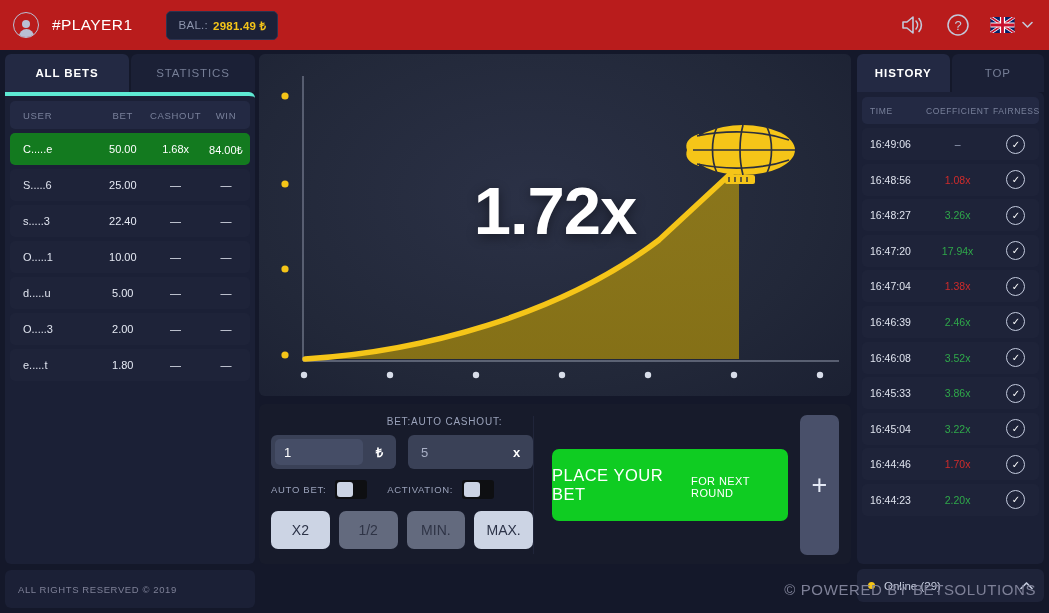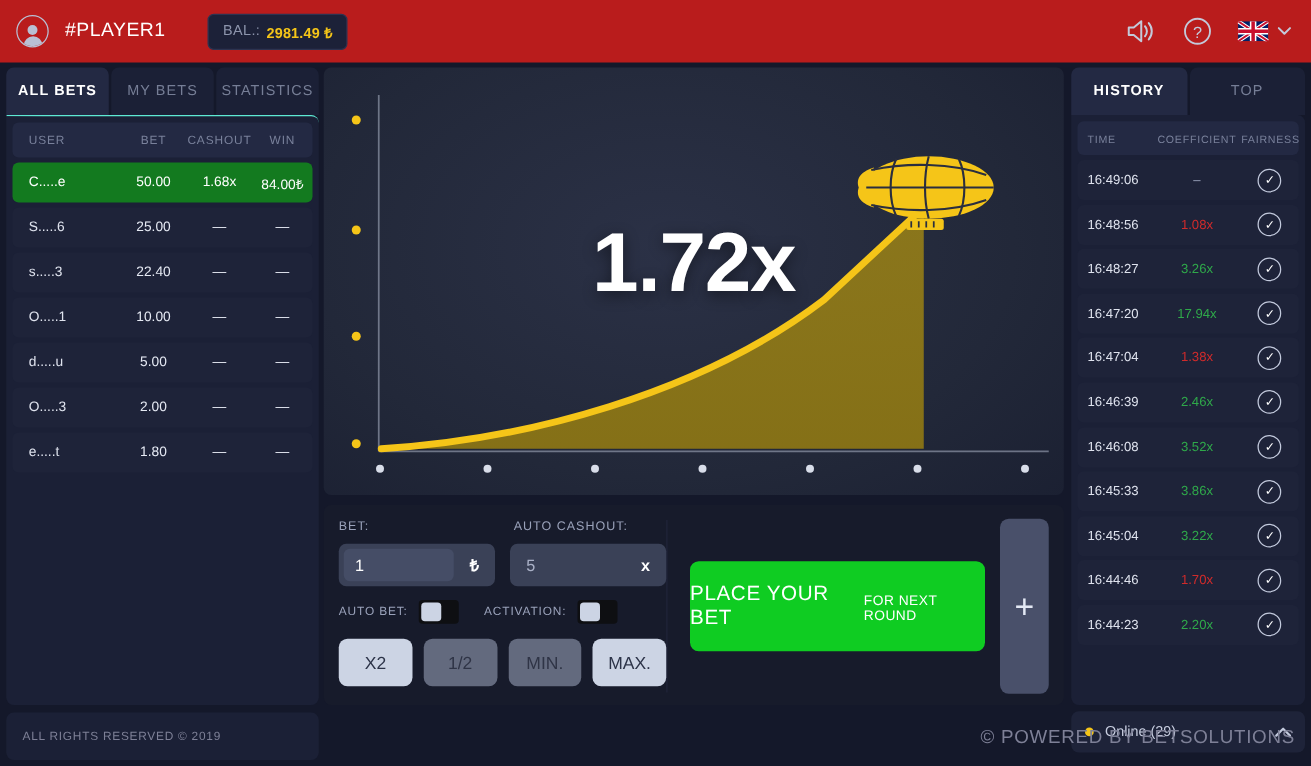--- a/index.html
+++ b/index.html
@@ -48,21 +48,21 @@
   }
   .tabrow { display: flex; height: 38px; gap: 2px; }
   .tab {
     flex: 1; display: flex; align-items: center; justify-content: center;
     font-size: 11.5px; letter-spacing: .9px; color: #767e96;
     background: #1b2036; border-radius: 6px 6px 0 0; cursor: pointer;
   }
   .tab.active { background: #232943; color: #ffffff; font-weight: bold; }
   #bets-box {
     background: #1b2036; border-radius: 0 6px 6px 6px; height: 472px;
-    padding: 5px; border-top: 1px solid #5eead4;
+    padding: 5px; border-top: 4px solid #5eead4;
   }
   .bets-head {
     display: flex; height: 28px; align-items: center; background: #232943;
     border-radius: 5px; font-size: 9.5px; color: #7b melt; color: #79819b;
     letter-spacing: .7px; margin-bottom: 4px;
   }
   .c-user { width: 36%; padding-left: 13px; }
   .c-bet  { width: 22%; text-align: center; }
   .c-cash { width: 22%; text-align: center; }
   .c-win  { width: 20%; text-align: center; }
@@ -86,21 +86,21 @@
     color: #ffffff; font-size: 67px; font-weight: bold; letter-spacing: -1px;
     text-shadow: 0 3px 12px rgba(0,0,0,.45);
   }
   #controls {
     position: absolute; top: 350px; left: 0; width: 592px; height: 160px;
     background: #171b2b; border-radius: 6px;
   }
   #ctl-inner { display: flex; height: 100%; padding: 12px 12px 10px 12px; }
   #ctl-left { width: 262px; position: relative; }
   .ctl-label { font-size: 10px; color: #9aa2ba; letter-spacing: .8px; }
-  .labels-row { display: flex; margin-bottom: 8px; }
+  .labels-row { display: flex; margin-bottom: 8px; text-align: right; }
   .labels-row .l1 { width: 140px; }
   .inputs-row { display: flex; gap: 12px; margin-bottom: 11px; }
   .field {
     width: 131px; height: 34px; border-radius: 6px; background: #3a4157;
     display: flex; align-items: center; overflow: hidden;
   }
   .field .val {
     flex: 1; height: 26px; margin: 0 0 0 4px; border-radius: 5px;
     background: #454d66; display: flex; align-items: center; padding-left: 9px;
     font-size: 13px; color: #ffffff;
@@ -219,21 +219,20 @@
       <svg width="11" height="8" viewBox="0 0 11 8">
         <path d="M1 1.5L5.5 6 10 1.5" fill="none" stroke="#c3c9da" stroke-width="1.6" stroke-linecap="round" stroke-linejoin="round"></path>
       </svg>
     </span>
   </div>
 </div>
 
 <div id="left-panel">
   <div class="tabrow" id="left-tabs">
       <div class="tab active">ALL BETS</div>
-      <div class="tab">MY BETS</div>
       <div class="tab">STATISTICS</div>
     </div>
   <div id="bets-box">
     <div class="bets-head">
       <div class="c-user">USER</div>
       <div class="c-bet">BET</div>
       <div class="c-cash">CASHOUT</div>
       <div class="c-win">WIN</div>
     </div>
     <div id="bets-rows">

